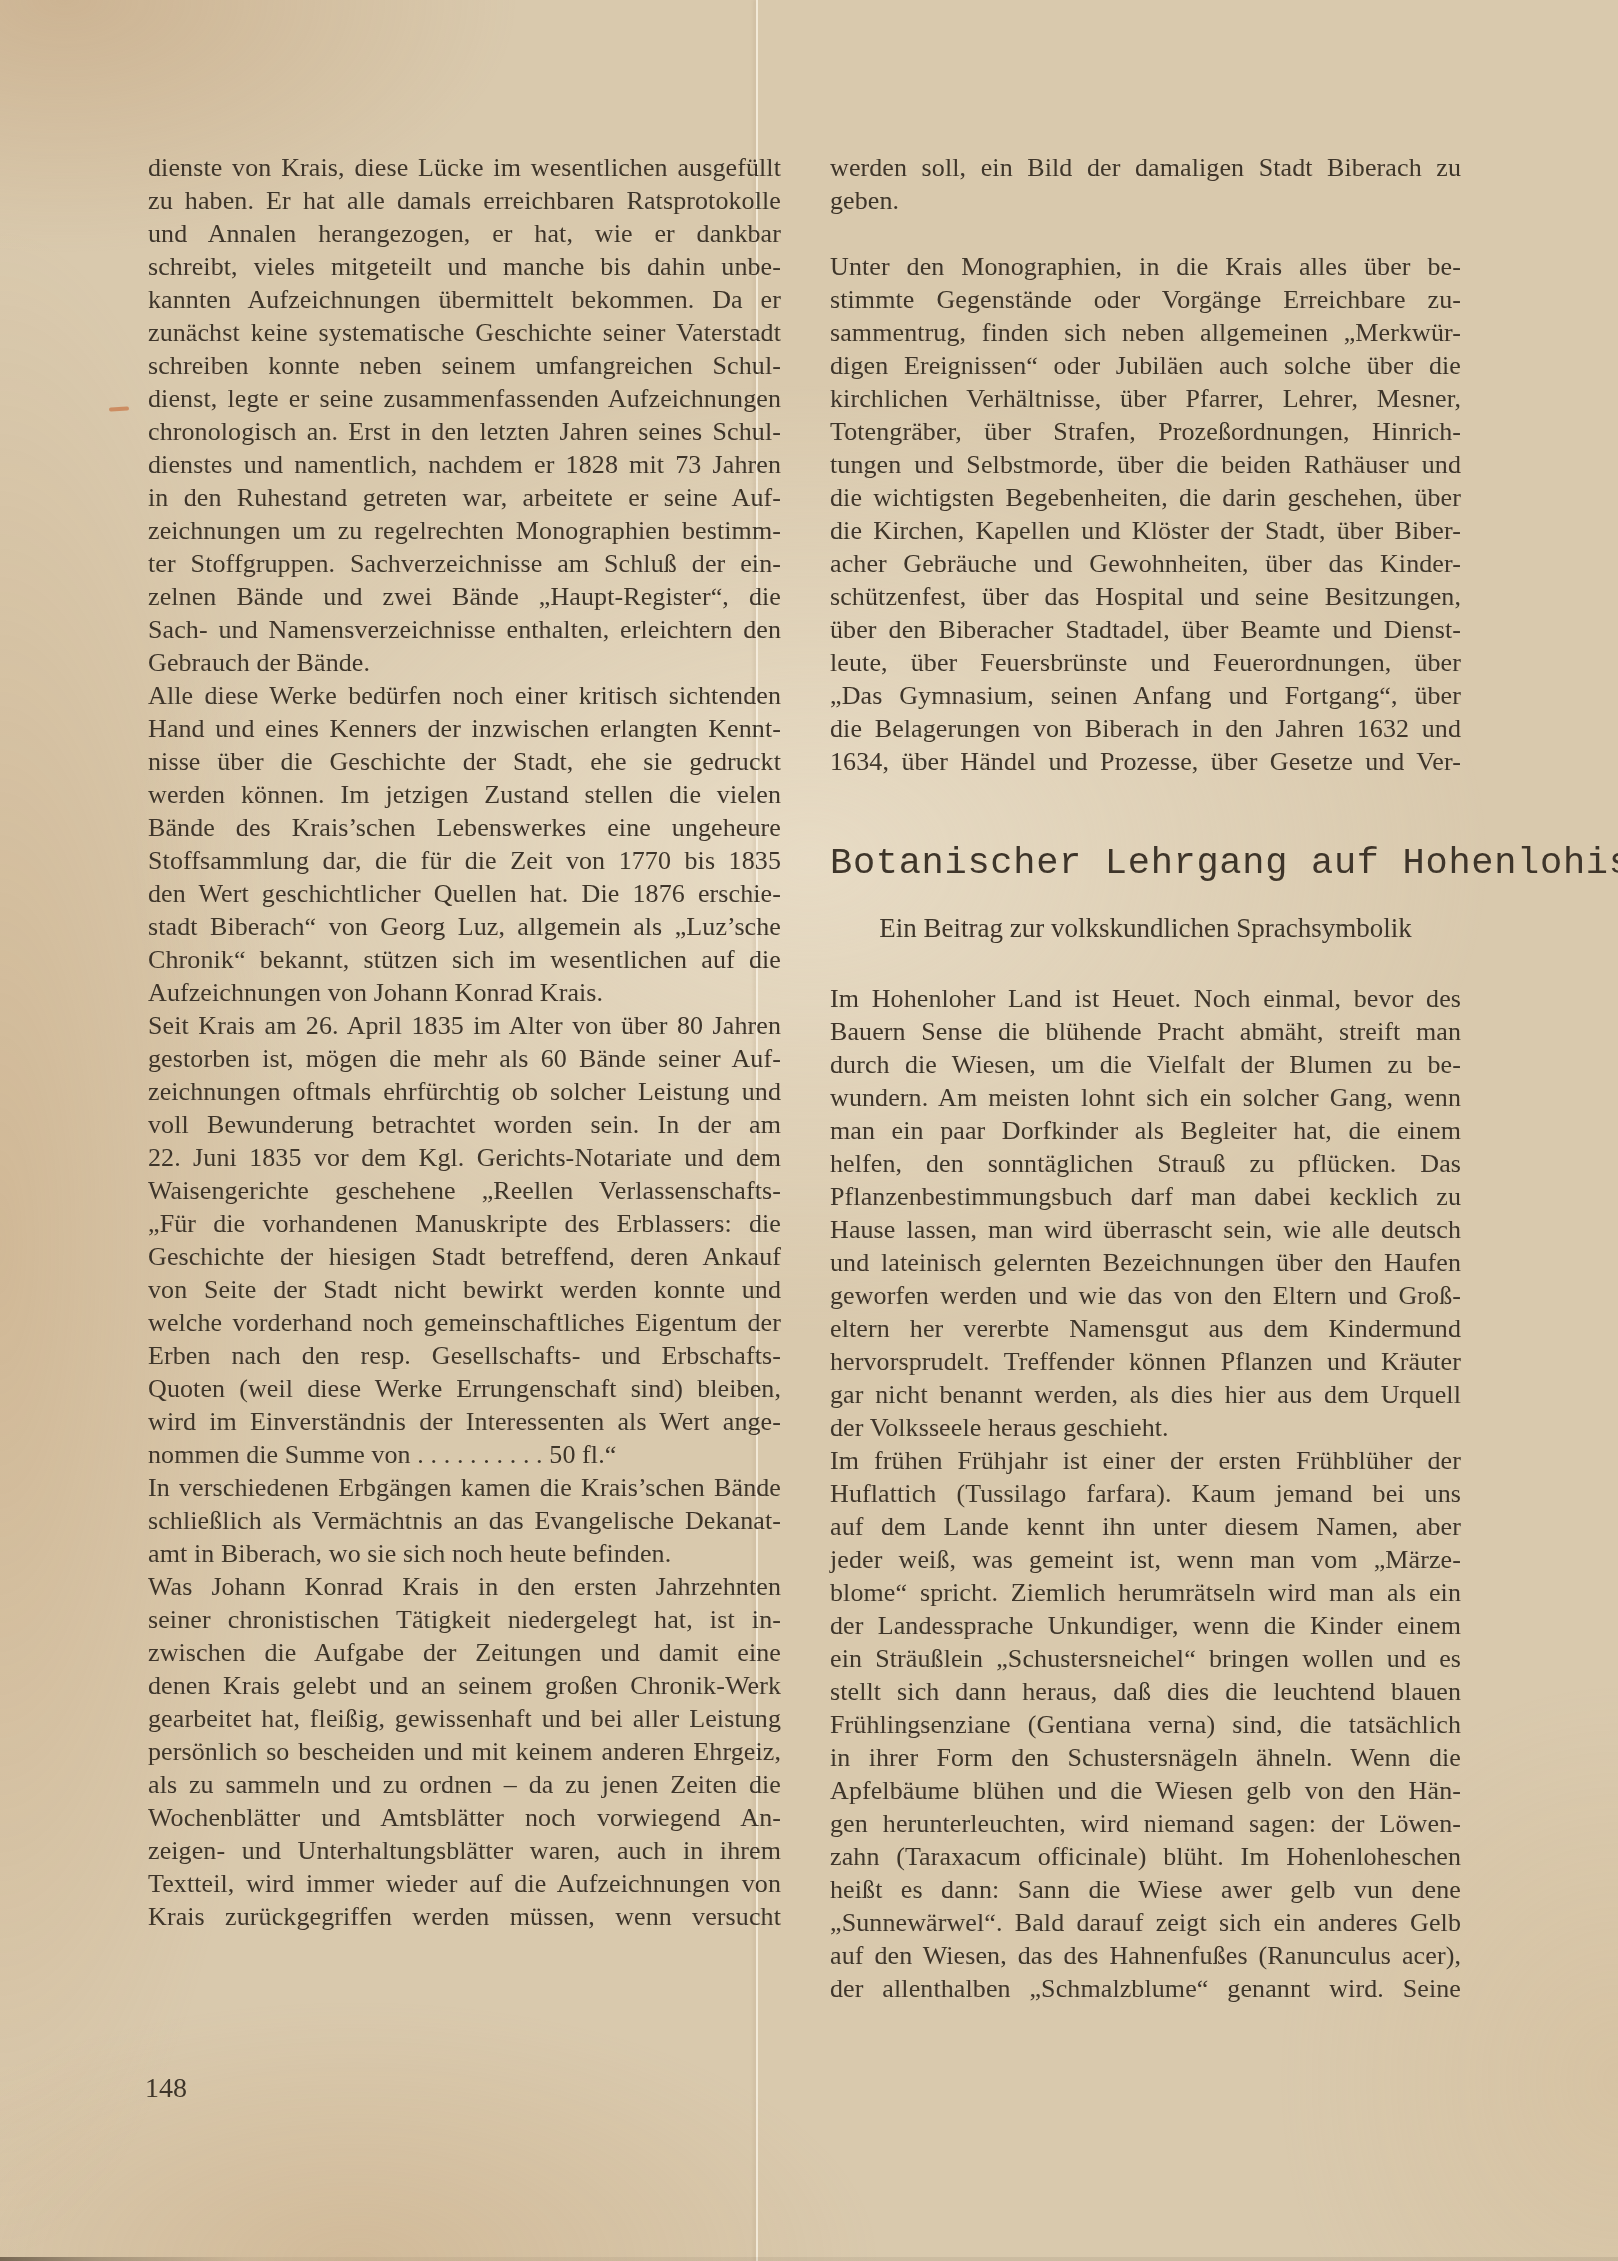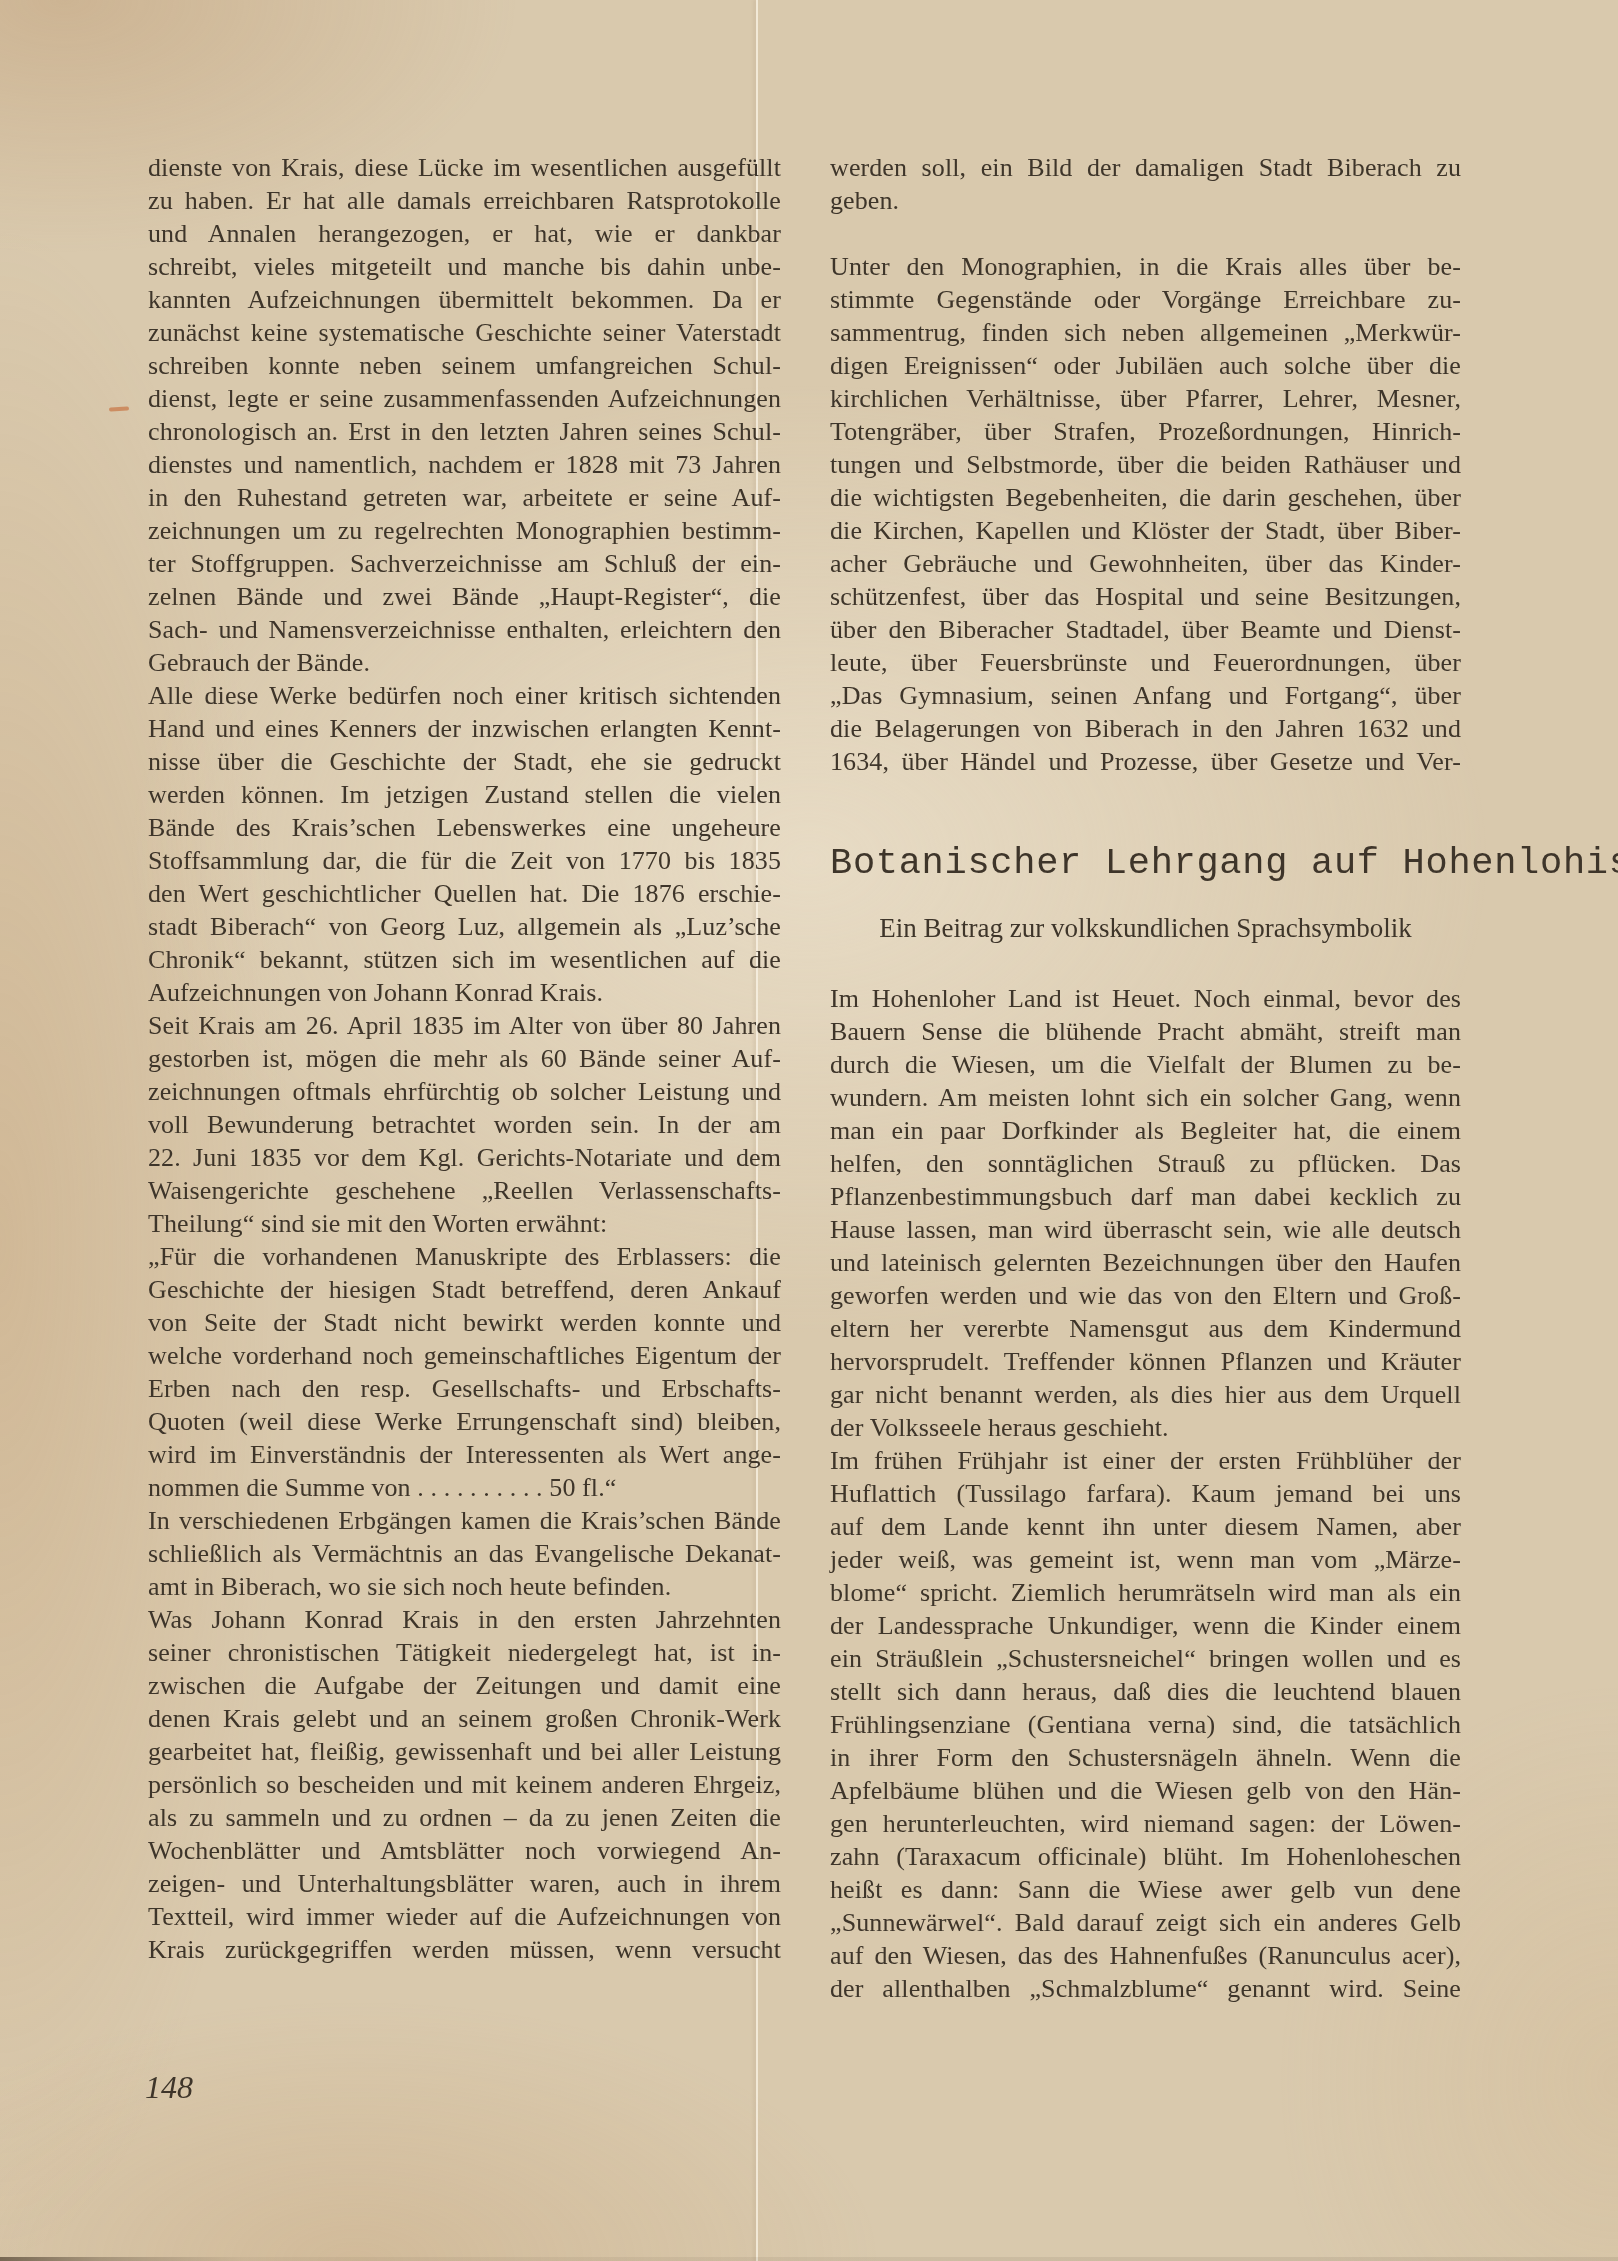--- a/index.html
+++ b/index.html
@@ -45,21 +45,21 @@
   .heading {
     margin-top: 65px; height: 41px; line-height: 41px;
     font-size: 37px; letter-spacing: 0.7px; text-align: left; white-space: nowrap; font-family: Liberation Mono, monospace;
   }
   .subheading {
     margin-top: 32px; height: 25px; line-height: 25px; margin-bottom: 41px;
     font-size: 27px; text-align: center; white-space: nowrap;
   }
   .page-number {
     position: absolute; left: 145px; top: 2070px;
-    font-size: 32px; line-height: 35px; font-style: italic;
+    font-size: 28px; line-height: 35px;
   }
 </style>
 </head>
 <body>
 
 <div class="page">
   <div class="crease"></div>
   <div class="margin-dash"></div>
   <div class="col col-left" id="col-left">
       <div>
@@ -92,21 +92,20 @@
         <div class="line">Chronik“ bekannt, stützen sich im wesentlichen auf die</div>
         <div class="line end">Aufzeichnungen von Johann Konrad Krais.</div>
       </div>
       <div>
         <div class="line">Seit Krais am 26. April 1835 im Alter von über 80 Jahren</div>
         <div class="line">gestorben ist, mögen die mehr als 60 Bände seiner Auf-</div>
         <div class="line">zeichnungen oftmals ehrfürchtig ob solcher Leistung und</div>
         <div class="line">voll Bewunderung betrachtet worden sein. In der am</div>
         <div class="line">22. Juni 1835 vor dem Kgl. Gerichts-Notariate und dem</div>
         <div class="line">Waisengerichte geschehene „Reellen Verlassenschafts-</div>
-        <div class="line end">Theilung“ sind sie mit den Worten erwähnt:</div>
       </div>
       <div>
         <div class="line">„Für die vorhandenen Manuskripte des Erblassers: die</div>
         <div class="line">Geschichte der hiesigen Stadt betreffend, deren Ankauf</div>
         <div class="line">von Seite der Stadt nicht bewirkt werden konnte und</div>
         <div class="line">welche vorderhand noch gemeinschaftliches Eigentum der</div>
         <div class="line">Erben nach den resp. Gesellschafts- und Erbschafts-</div>
         <div class="line">Quoten (weil diese Werke Errungenschaft sind) bleiben,</div>
         <div class="line">wird im Einverständnis der Interessenten als Wert ange-</div>
         <div class="line end">nommen die Summe von . . . . . . . . . . 50 fl.“</div>

